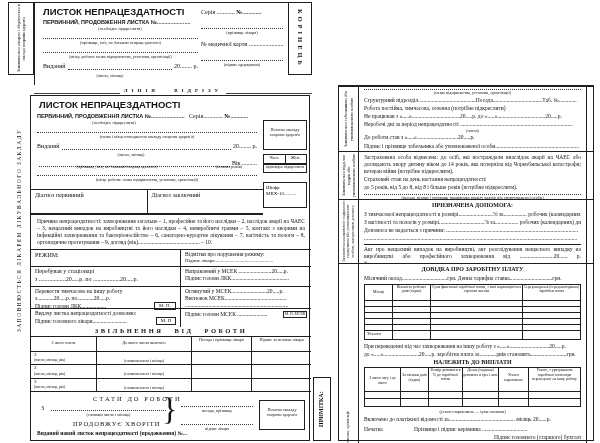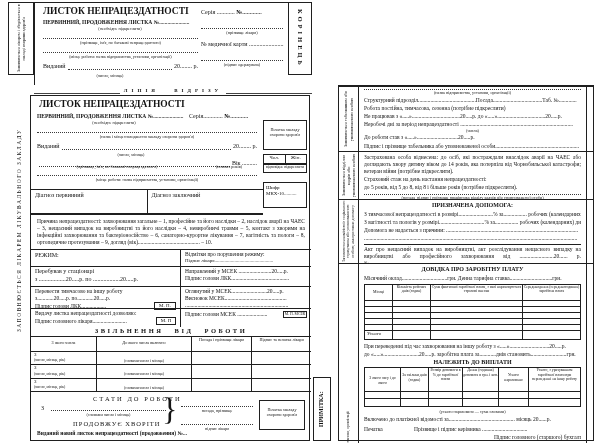--- a/index.html
+++ b/index.html
@@ -3,21 +3,21 @@
 <meta charset="utf-8">
 <style>
   *{margin:0;padding:0;box-sizing:border-box}
   html,body{width:600px;height:443px;background:#f4f4f2;overflow:hidden}
   body{font-family:"Liberation Serif",serif;color:#141414;position:relative}
   #canvas{position:absolute;inset:0;background:#ffffff}
   .abs{position:absolute}
   .b{border:1px solid #1f1f1f}
   .bt{border-top:1px solid #1f1f1f}.bb{border-bottom:1px solid #1f1f1f}
   .bl{border-left:1px solid #1f1f1f}
-  .sans{font-family:Liberation Serif, serif}
+  .sans{font-family:Liberation Sans, sans-serif}
   .bold{font-weight:bold}
   .c{text-align:center}
   .j{text-align:justify}
   .nw{white-space:nowrap;overflow:hidden}
   .f38{font-size:3.8px;line-height:1.2}
   .f4{font-size:4.2px;line-height:1.25}
   .f5{font-size:5px;line-height:1.25}
   .f55{font-size:5.5px;line-height:1.25}
   .f6{font-size:6px;line-height:1.25}
   .f65{font-size:6.5px;line-height:1.25}

